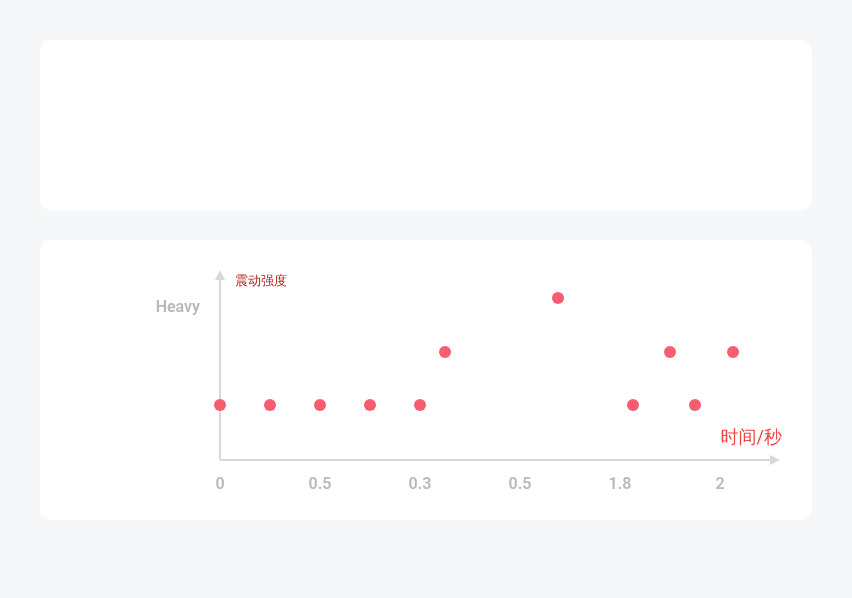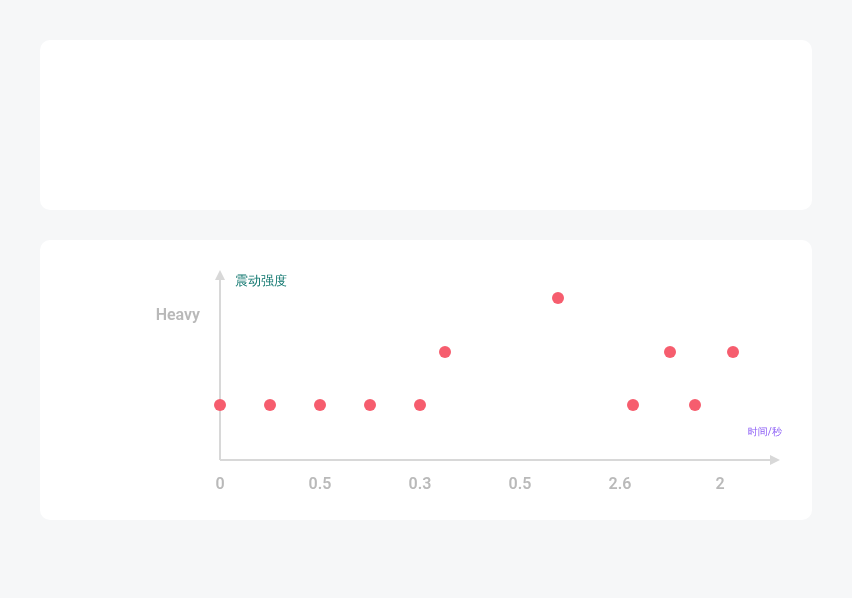--- a/index.html
+++ b/index.html
@@ -27,28 +27,28 @@
   .chart-area {
     position: relative;
     width: 100%;
     height: 100%;
   }
   .y-axis-label {
     position: absolute;
     left: 155px;
     top: 2px;
     font-size: 13px;
-    color: #0f766e;
+    color: #b91c1c;
   }
   .x-axis-label {
     position: absolute;
     right: -10px;
     top: 155px;
-    font-size: 10px;
-    color: #8b5cf6;
+    font-size: 18px;
+    color: #ef4444;
   }
   .y-tick {
     position: absolute;
     text-align: right;
     width: 120px;
     font-size: 16px;
     font-weight: 600;
     color: #b9b9b9;
     transform: translateY(-50%);
     left: 0;
@@ -97,27 +97,27 @@
 
     <svg class="axes" width="700" height="230">
 
       <line class="axis-line" x1="140" y1="190" x2="140" y2="5"></line>
       <polygon class="arrow" points="140,0 135,10 145,10"></polygon>
 
       <line class="axis-line" x1="140" y1="190" x2="692" y2="190"></line>
       <polygon class="arrow" points="700,190 690,185 690,195"></polygon>
     </svg>
 
-    <span class="y-tick" style="top:44px">Heavy</span>
+    <span class="y-tick" style="top:36px">Heavy</span>
 
     <span class="x-tick" style="left:140px">0</span>
     <span class="x-tick" style="left:240px">0.5</span>
     <span class="x-tick" style="left:340px">0.3</span>
     <span class="x-tick" style="left:440px">0.5</span>
-    <span class="x-tick" style="left:540px">2.6</span>
+    <span class="x-tick" style="left:540px">1.8</span>
     <span class="x-tick" style="left:640px">2</span>
 
     <div id="dots">
         <div class="dot" style="left: 140px; top: 135px; background: rgb(246, 93, 110);"></div>
         <div class="dot" style="left: 190px; top: 135px; background: rgb(246, 93, 110);"></div>
         <div class="dot" style="left: 240px; top: 135px; background: rgb(246, 93, 110);"></div>
         <div class="dot" style="left: 290px; top: 135px; background: rgb(246, 93, 110);"></div>
         <div class="dot" style="left: 340px; top: 135px; background: rgb(246, 93, 110);"></div>
         <div class="dot" style="left: 365px; top: 82px; background: rgb(246, 93, 110);"></div>
         <div class="dot" style="left: 477.5px; top: 28px; background: rgb(246, 93, 110);"></div>

